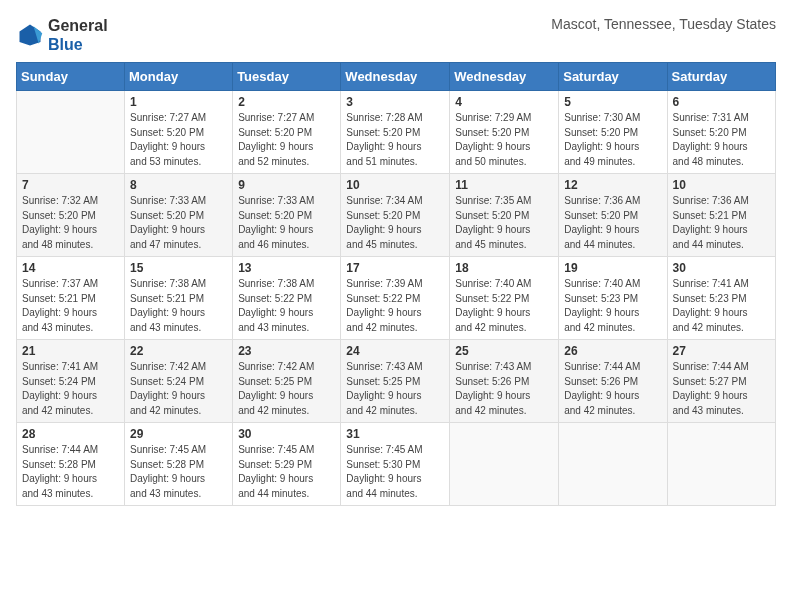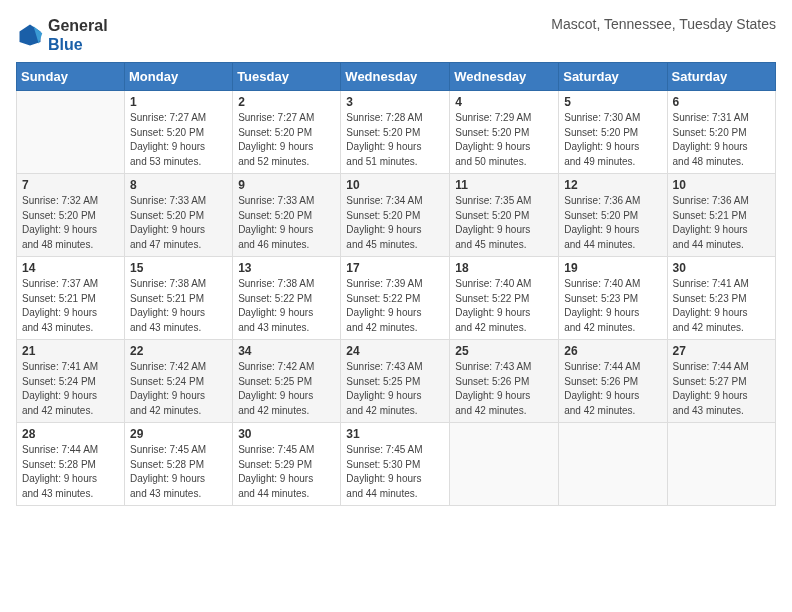--- a/index.html
+++ b/index.html
@@ -208,21 +208,21 @@
       <tr class="row-shade">
         <td>
           <div class="day-number">21</div>
           <div class="day-info">Sunrise: 7:41 AM<br>Sunset: 5:24 PM<br>Daylight: 9 hours<br>and 42 minutes.</div>
         </td>
         <td>
           <div class="day-number">22</div>
           <div class="day-info">Sunrise: 7:42 AM<br>Sunset: 5:24 PM<br>Daylight: 9 hours<br>and 42 minutes.</div>
         </td>
         <td>
-          <div class="day-number">34</div>
+          <div class="day-number">23</div>
           <div class="day-info">Sunrise: 7:42 AM<br>Sunset: 5:25 PM<br>Daylight: 9 hours<br>and 42 minutes.</div>
         </td>
         <td>
           <div class="day-number">24</div>
           <div class="day-info">Sunrise: 7:43 AM<br>Sunset: 5:25 PM<br>Daylight: 9 hours<br>and 42 minutes.</div>
         </td>
         <td>
           <div class="day-number">25</div>
           <div class="day-info">Sunrise: 7:43 AM<br>Sunset: 5:26 PM<br>Daylight: 9 hours<br>and 42 minutes.</div>
         </td>

